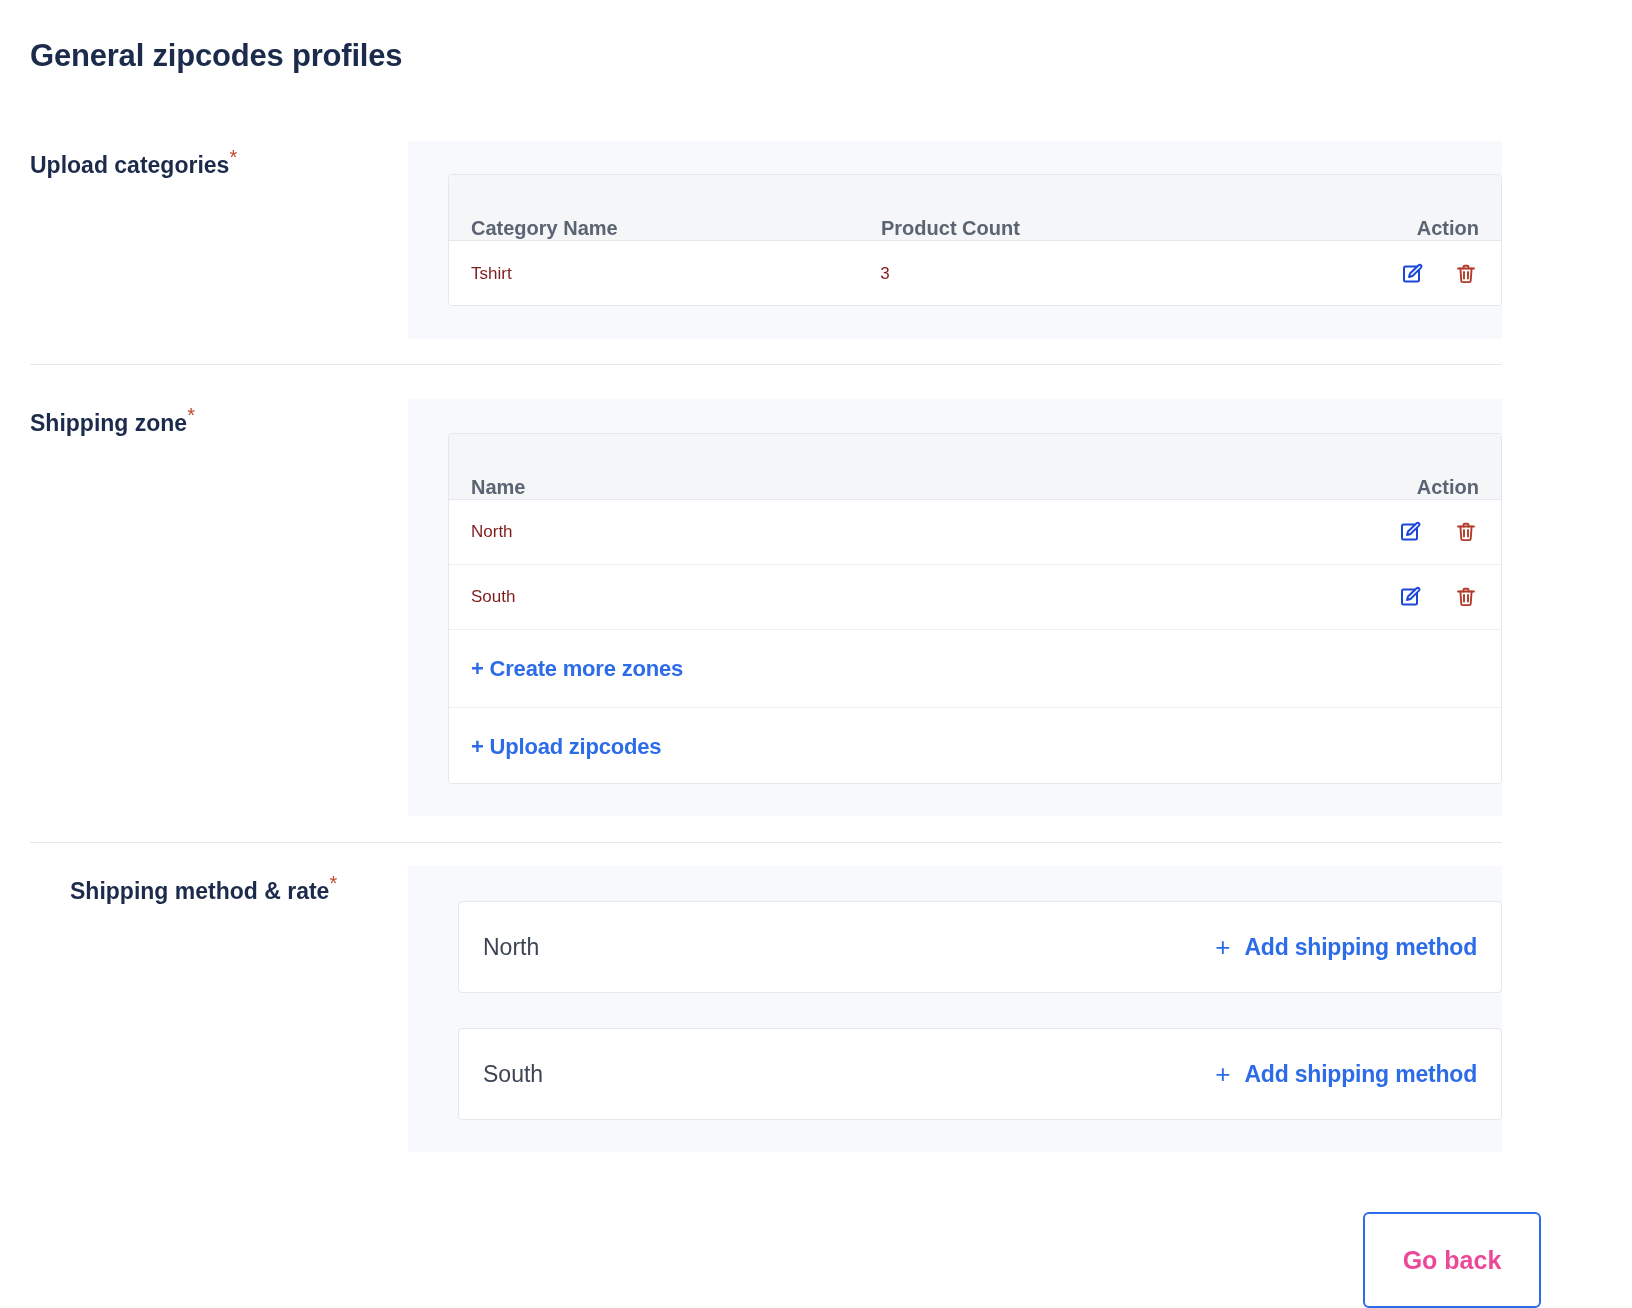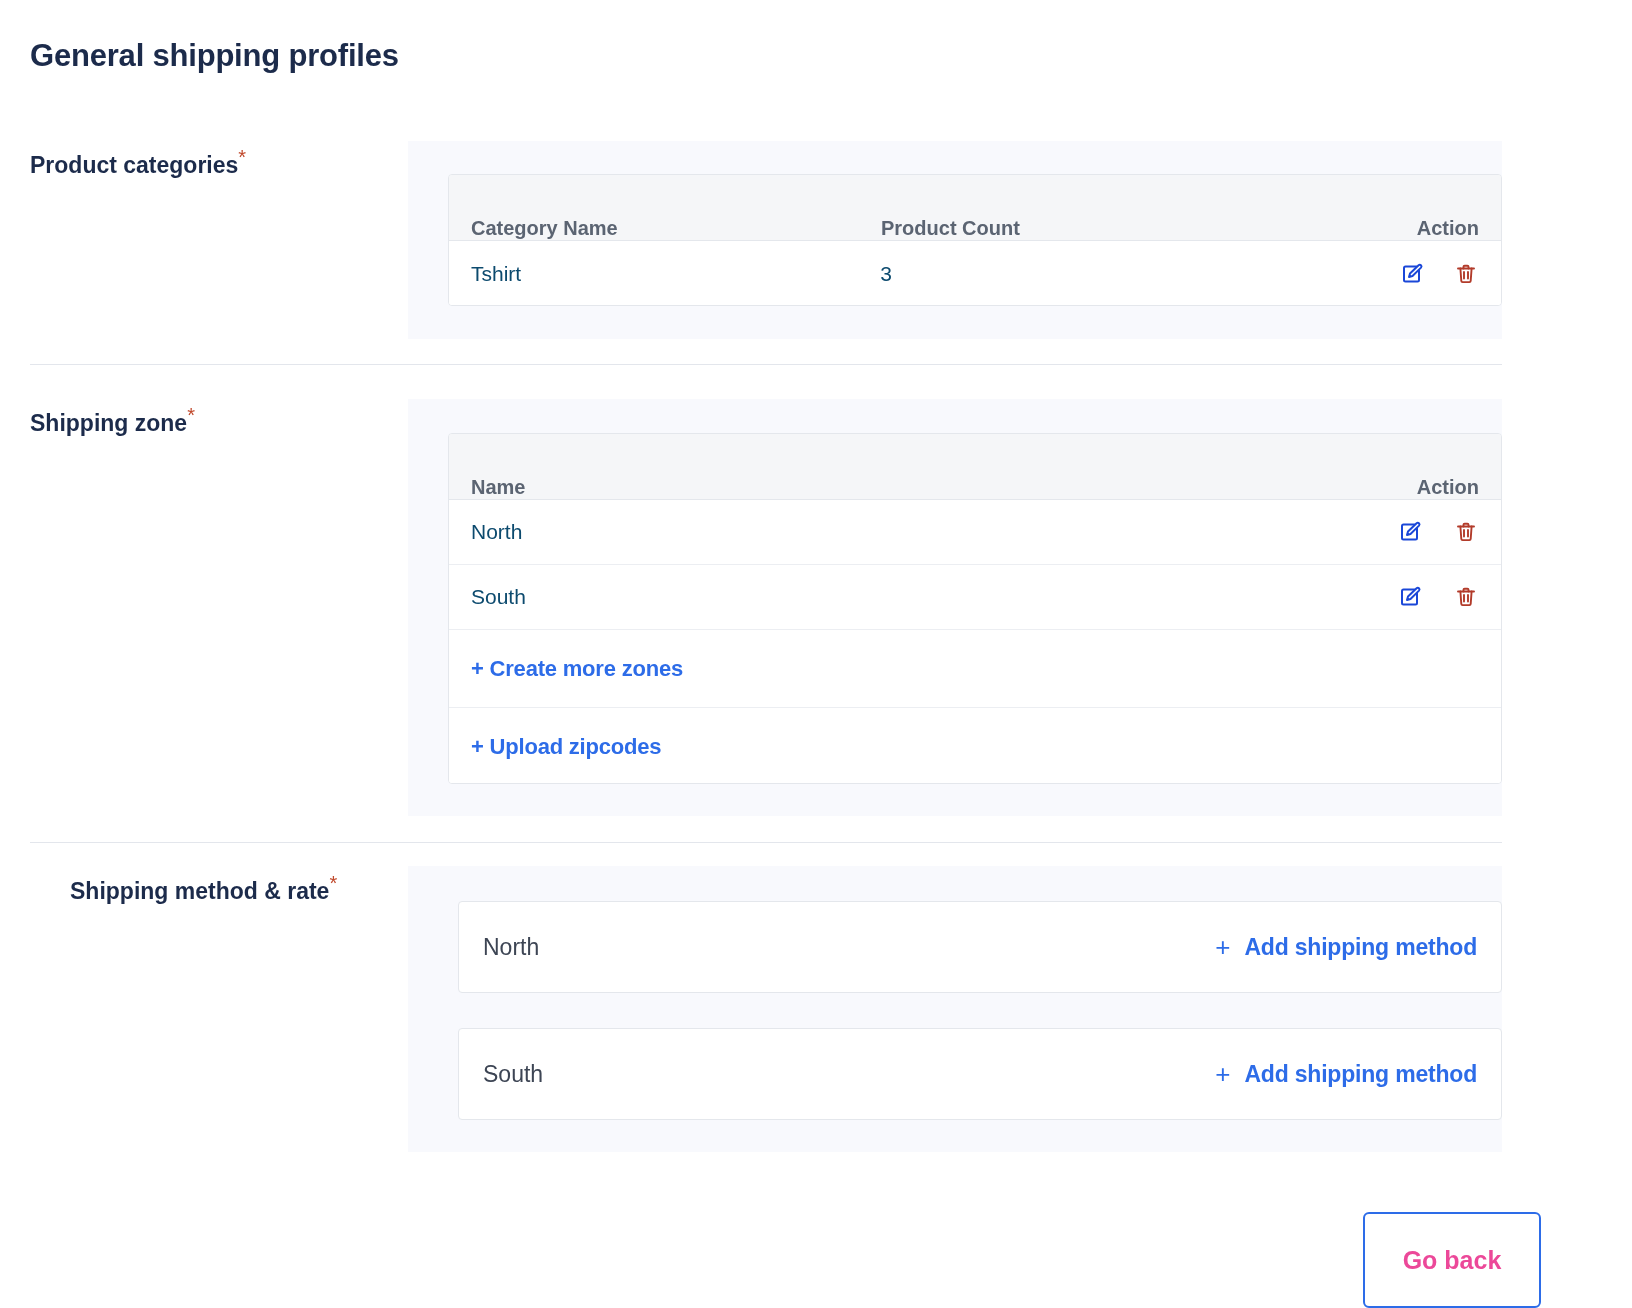--- a/index.html
+++ b/index.html
@@ -89,22 +89,22 @@
   .trow {
     display: flex;
     align-items: center;
     height: 65px;
     padding: 0 22px;
     background: #ffffff;
     border-bottom: 1px solid #eceef2;
   }
   .trow.last { border-bottom: none; }
   .td {
-    font-size: 21px;
-    color: #0c4a6e;
+    font-size: 17px;
+    color: #7f1d1d;
     font-weight: 400;
     white-space: nowrap;
   }
 
   .col-name   { width: 410px; }
   .col-count  { width: 520px; }
   .col-action { flex: 1; display: flex; justify-content: flex-end; align-items: center; gap: 28px; }
 
   .zone-col-name   { flex: 1; }
   .zone-col-action { display: flex; justify-content: flex-end; align-items: center; gap: 30px; }
@@ -201,25 +201,25 @@
     align-items: center;
     justify-content: center;
     cursor: pointer;
   }
 </style>
 </head>
 <body>
 
 <div class="page">
 
-  <h1 class="page-title">General shipping profiles</h1>
+  <h1 class="page-title">General zipcodes profiles</h1>
 
   <div class="section">
     <div class="section-label" style="left:30px; top:152px;">
-      <span>Product categories</span><span class="req">*</span>
+      <span>Upload categories</span><span class="req">*</span>
     </div>
 
     <div class="panel" style="left:408px; top:141px; width:1094px; height:198px;">
       <div class="card" style="left:40px; top:33px; width:1054px; height:132px;">
 
         <div class="thead">
           <div class="th col-name">Category Name</div>
           <div class="th col-count">Product Count</div>
           <div class="th col-action">Action</div>
         </div>

